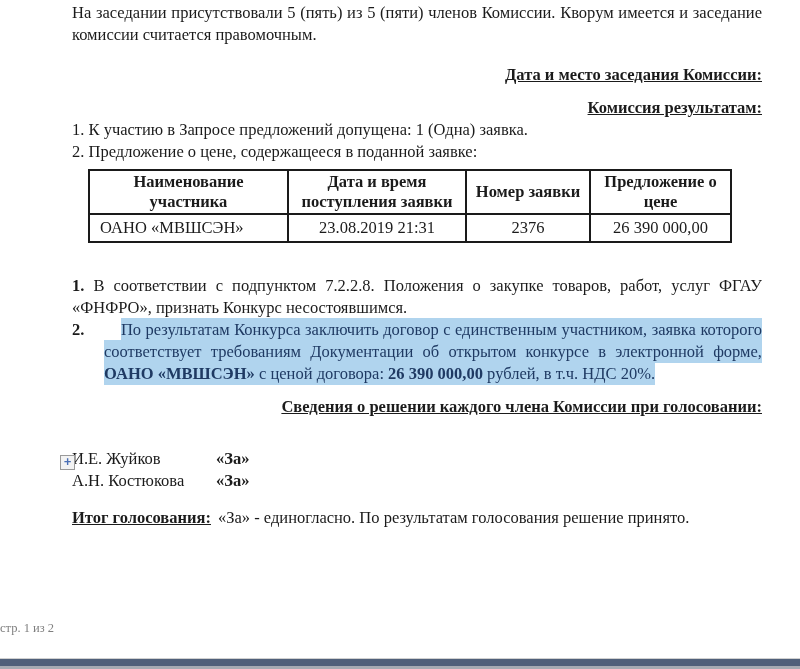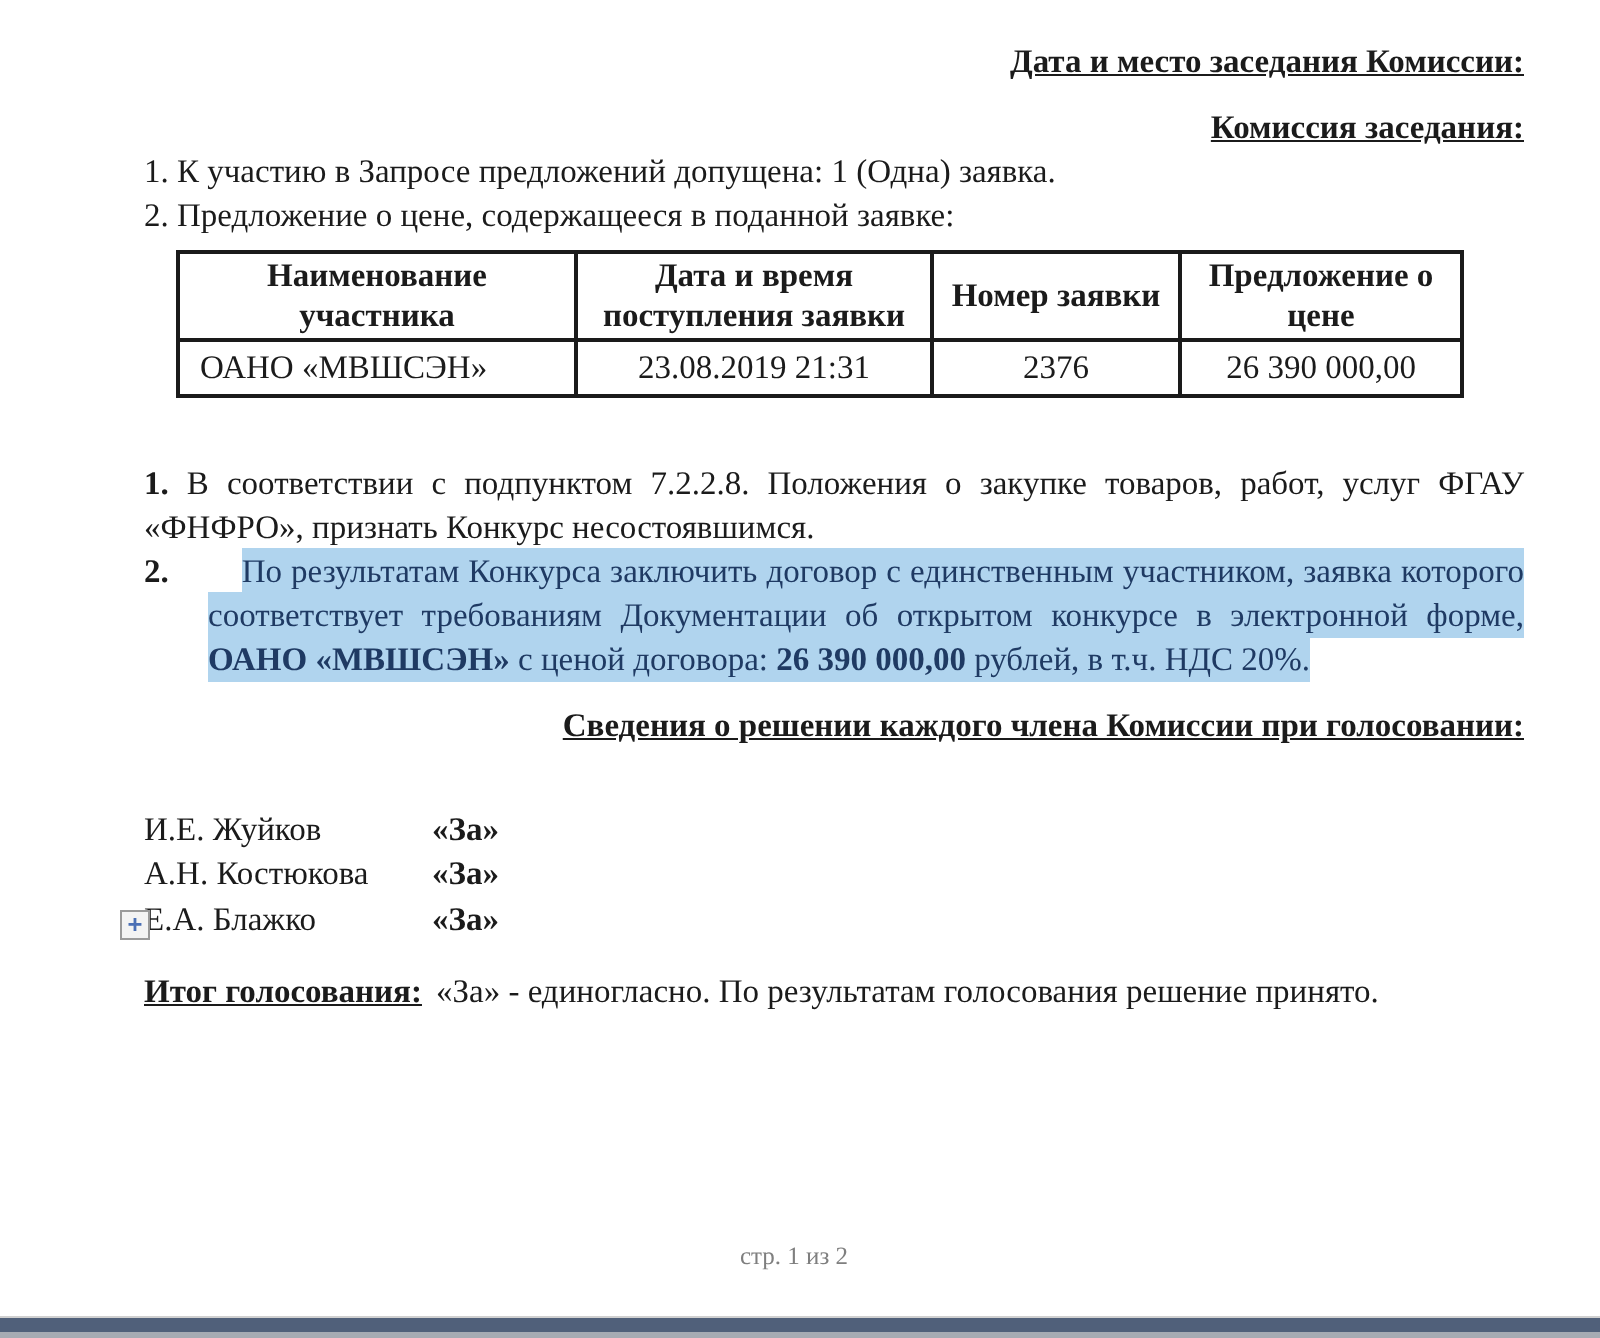--- a/index.html
+++ b/index.html
@@ -41,37 +41,38 @@
   
   .table-handle{
     position:absolute;left:60px;top:455px;width:13px;height:13px;
     background:#f3f3f3;border:1px solid #9a9a9a;
     color:#4a6fb5;font-family:"DejaVu Sans Mono",monospace;
     font-size:12px;line-height:12px;text-align:center;font-weight:bold;
   }
   
   .page-footer{
     position:absolute;left:0;top:620px;width:794px;
-    text-align:center;font-size:12.5px;line-height:16px;
+    text-align:left;font-size:12.5px;line-height:16px;
   }
   
   .bottom-bar{position:absolute;left:0;bottom:0;width:800px;height:11px;}
   .bottom-bar .edge-line{height:1px;}
   .bottom-bar .dark{height:7px;}
   .bottom-bar .light{height:3px;}
 </style>
 </head>
 <body>
 
 <div class="content">
 
+  <p>На заседании присутствовали 5 (пять) из 5 (пяти) членов Комиссии. Кворум имеется и заседание комиссии считается правомочным.</p>
 
   <p class="heading gap-lg">Дата и место заседания Комиссии:</p>
 
-  <p class="heading gap-md">Комиссия заседания:</p>
+  <p class="heading gap-md">Комиссия результатам:</p>
   <p>1. К участию в Запросе предложений допущена: 1 (Одна) заявка.</p>
   <p>2. Предложение о цене, содержащееся в поданной заявке:</p>
 
   <table class="bids">
     <colgroup>
         <col style="width:199px">
         <col style="width:178px">
         <col style="width:124px">
         <col style="width:141px">
       </colgroup>
@@ -96,21 +97,20 @@
     <span>В соответствии с подпунктом 7.2.2.8. Положения о закупке товаров, работ, услуг ФГАУ «ФНФРО», признать Конкурс несостоявшимся.</span></p>
 
   <p><span class="b">2.</span>
     <span class="hl" style="background-color: rgb(176, 212, 238); color: rgb(31, 58, 99);"><span>По результатам Конкурса заключить договор с единственным участником, заявка которого соответствует требованиям Документации об открытом конкурсе в электронной форме, </span><span class="b">ОАНО «МВШСЭН»</span><span> с ценой договора: </span><span class="b">26 390 000,00</span><span> рублей, в т.ч. НДС 20%.</span></span></p>
 
   <p class="heading gap-md">Сведения о решении каждого члена Комиссии при голосовании:</p>
 
   <div style="margin-top:30px;">
     <div class="vote-row"><span class="vote-name">И.Е. Жуйков</span><span class="vote-val">«За»</span></div>
     <div class="vote-row"><span class="vote-name">А.Н. Костюкова</span><span class="vote-val">«За»</span></div>
-    <div class="vote-row"><span class="vote-name">Е.А. Блажко</span><span class="vote-val">«За»</span></div>
   </div>
 
   <p style="margin-top:14px;"><span class="heading b">Итог голосования:</span><span style="margin-left:7px;">«За» - единогласно. По результатам голосования решение принято.</span></p>
 
 </div>
 
 <div class="table-handle">+</div>
 
 <div class="page-footer" style="color: rgb(127, 127, 127);">стр. 1 из 2</div>
 

